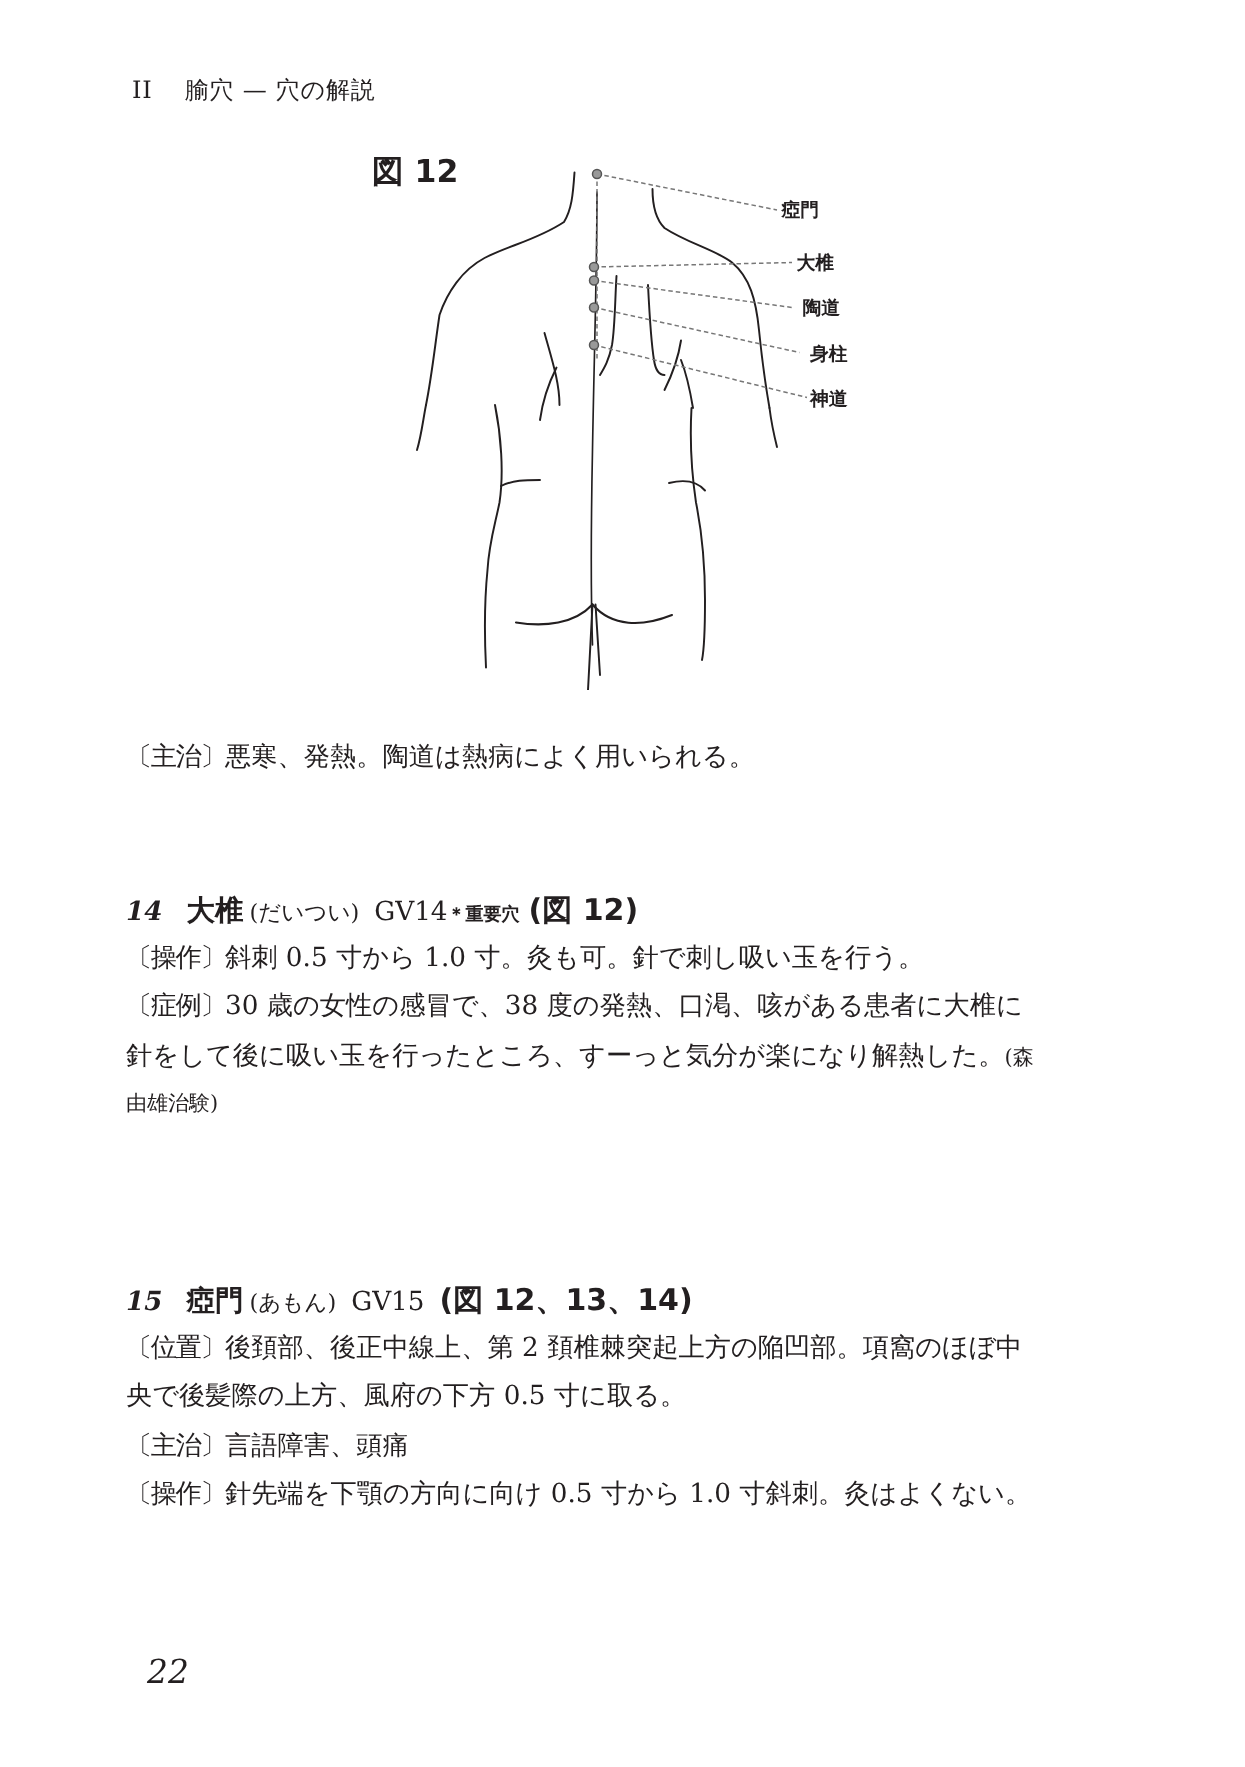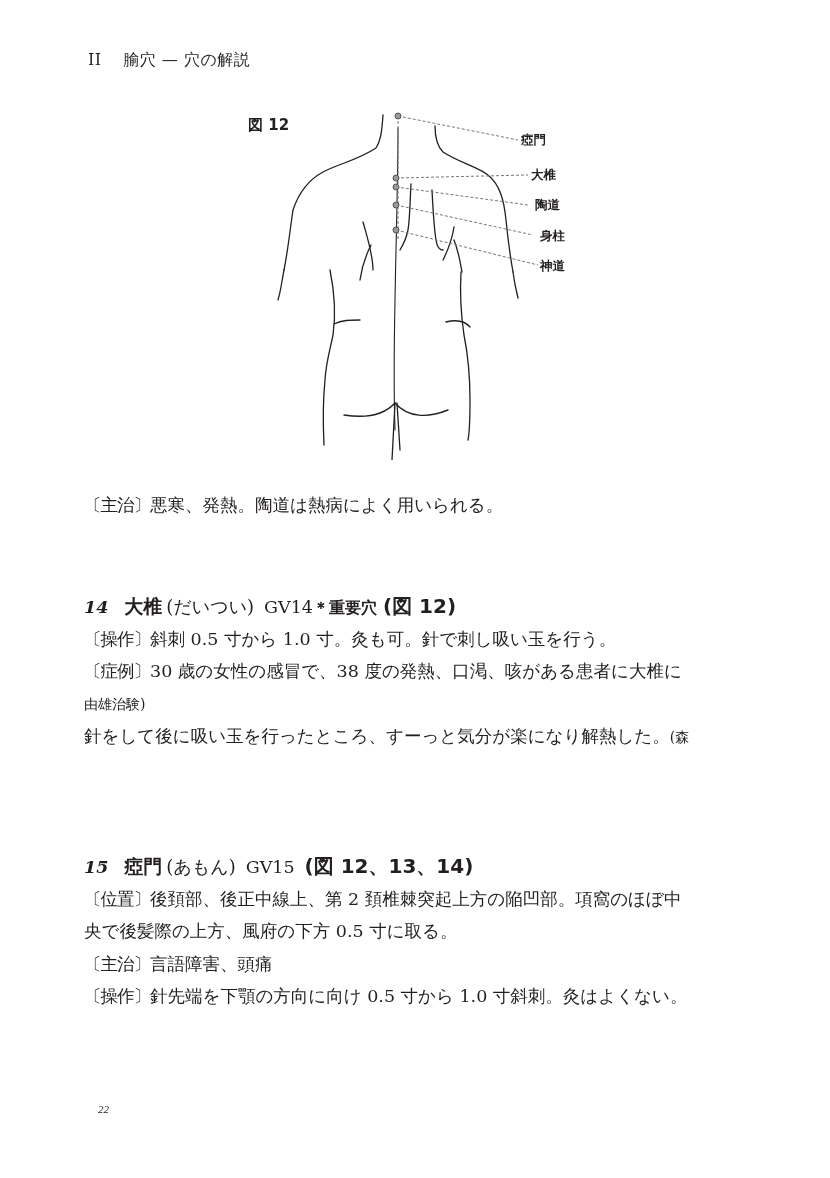--- a/index.html
+++ b/index.html
@@ -1,34 +1,34 @@
 <!DOCTYPE html>
 <html><head>
 <meta charset="utf-8">
 <style>
   html, body { margin: 0; padding: 0; background: #ffffff; }
   body { width: 830px; height: 1178px; position: relative; overflow: hidden;
          font-family: "DejaVu Serif", "Liberation Serif", serif; color: #231f20; }
   .running-head { position: absolute; left: 88px; top: 50px; font-size: 16px; letter-spacing: 0.5px; }
   .running-head .chap { margin-right: 16px; }
   .figure { position: absolute; left: 238px; top: 100px; width: 360px; height: 360px; }
-  .fig-label { position: absolute; left: 10px; top: 16px; font-family: "DejaVu Sans", sans-serif; font-size: 15px; font-weight: bold; }
+  .fig-label { position: absolute; left: 10px; top: 0; font-family: "DejaVu Sans", sans-serif; font-size: 21px; font-weight: bold; }
   .pt-label { position: absolute; font-family: "DejaVu Sans", sans-serif; font-size: 12.5px; font-weight: bold; }
   .text { position: absolute; left: 84px; font-size: 17.5px; line-height: 32.5px; white-space: nowrap; }
   .line { height: 32.5px; }
   .bracket { letter-spacing: -1px; }
   .sec-head { font-size: 17.5px; }
   .num { font-style: italic; font-weight: bold; font-family: "DejaVu Serif", serif; margin-right: 16px; }
   .name { font-family: "DejaVu Sans", sans-serif; font-weight: bold; font-size: 19px; }
-  .reading { font-size: 18px; margin: 0 10px 0 4px; }
+  .reading { font-size: 15px; margin: 0 10px 0 4px; }
   .code { }
-  .imp { font-family: Liberation Mono, monospace; font-weight: bold; font-size: 16px; }
+  .imp { font-family: Liberation Mono, monospace; font-weight: bold; font-size: 12px; }
   .figref { font-family: "DejaVu Sans", sans-serif; font-size: 20px; font-weight: bold; margin-left: 6px; }
   .small-note { font-size: 14px; }
-  .page-num { position: absolute; left: 98px; top: 1103px; font-style: italic; font-size: 11px; font-family: Liberation Serif, serif; }
+  .page-num { position: absolute; left: 98px; top: 1103px; font-style: italic; font-size: 22px; }
 </style>
 </head>
 <body>
 
 <div class="running-head">
   <span class="chap">II</span>
   <span>腧穴 — 穴の解説</span>
 </div>
 
 <div class="figure">
@@ -94,24 +94,24 @@
 <div class="text" style="top:590px">
   <div class="line sec-head">
     <span class="num">14</span><span class="name">大椎</span><span class="reading">(だいつい)</span><span class="code">GV14</span><span class="imp">＊重要穴</span><span class="figref">(図 12)</span>
   </div>
   <div class="line">
     <span class="bracket">〔操作〕</span><span>斜刺 0.5 寸から 1.0 寸。灸も可。針で刺し吸い玉を行う。</span>
   </div>
   <div class="line">
     <span class="bracket">〔症例〕</span><span>30 歳の女性の感冒で、38 度の発熱、口渇、咳がある患者に大椎に</span>
   </div>
-  <div class="line small-note">由雄治験)</div>
   <div class="line">
     <span>針をして後に吸い玉を行ったところ、すーっと気分が楽になり解熱した。</span><span class="small-note">(森</span>
   </div>
+  <div class="line small-note">由雄治験)</div>
 </div>
 
 <div class="text" style="top:850px">
   <div class="line sec-head">
     <span class="num">15</span><span class="name">瘂門</span><span class="reading">(あもん)</span><span class="code" style="margin-right:4px">GV15</span><span class="figref">(図 12、13、14)</span>
   </div>
   <div class="line">
     <span class="bracket">〔位置〕</span><span>後頚部、後正中線上、第 2 頚椎棘突起上方の陥凹部。項窩のほぼ中</span>
   </div>
   <div class="line">央で後髪際の上方、風府の下方 0.5 寸に取る。</div>

